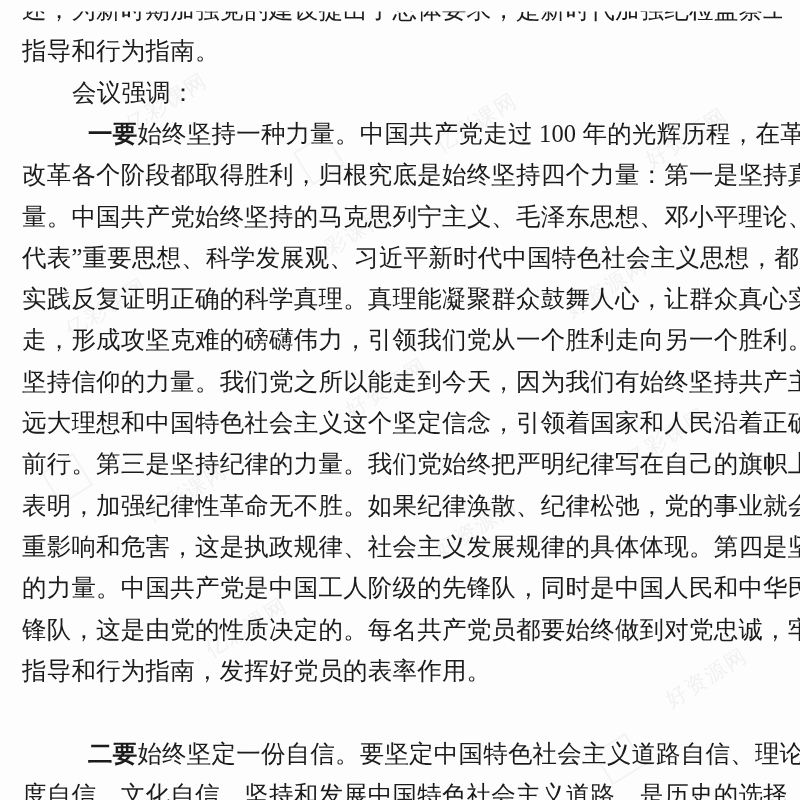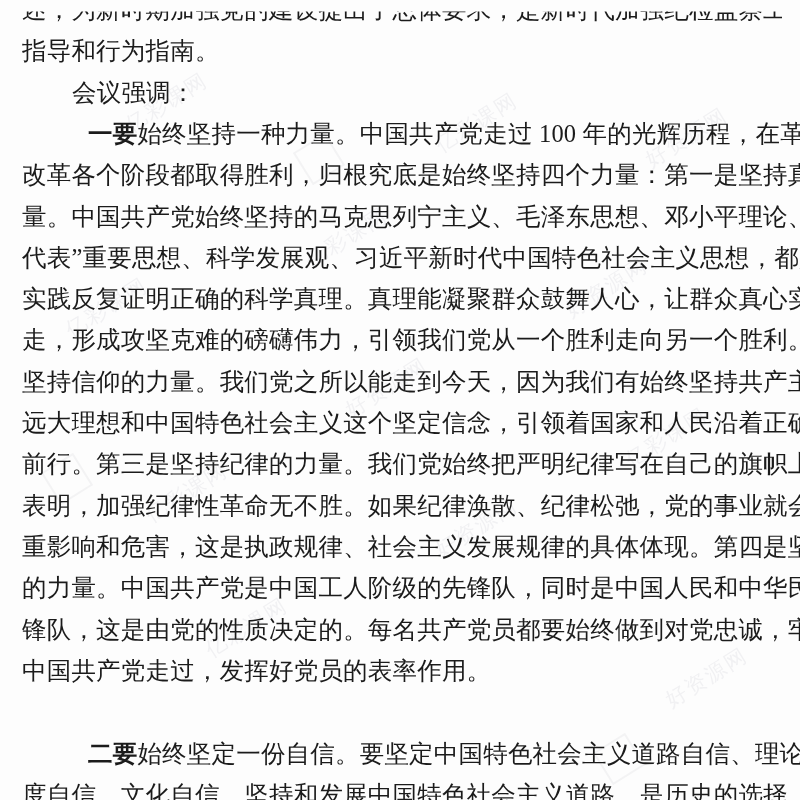--- a/index.html
+++ b/index.html
@@ -547,21 +547,21 @@
         <span>终</span>
         <span>做</span>
         <span>到</span>
         <span>对</span>
         <span>党</span>
         <span>忠</span>
         <span>诚</span>
         <span>，</span>
         <span>牢</span>
       </div>
-      <div class="doc-line" style="top: 649.8px;">中国共产党走过，发挥好党员的表率作用。</div>
+      <div class="doc-line" style="top: 649.8px;">指导和行为指南，发挥好党员的表率作用。</div>
       <div class="doc-line indent" style="top: 733.1px;"><span class="bold">二要</span><span>始终坚定一份自信。要坚定中国特色社会主义道路自信、理论自信、制</span></div>
       <div class="doc-line justify" style="top: 774.4px;">
         <span>度</span>
         <span>自</span>
         <span>信</span>
         <span>、</span>
         <span>文</span>
         <span>化</span>
         <span>自</span>
         <span>信</span>

